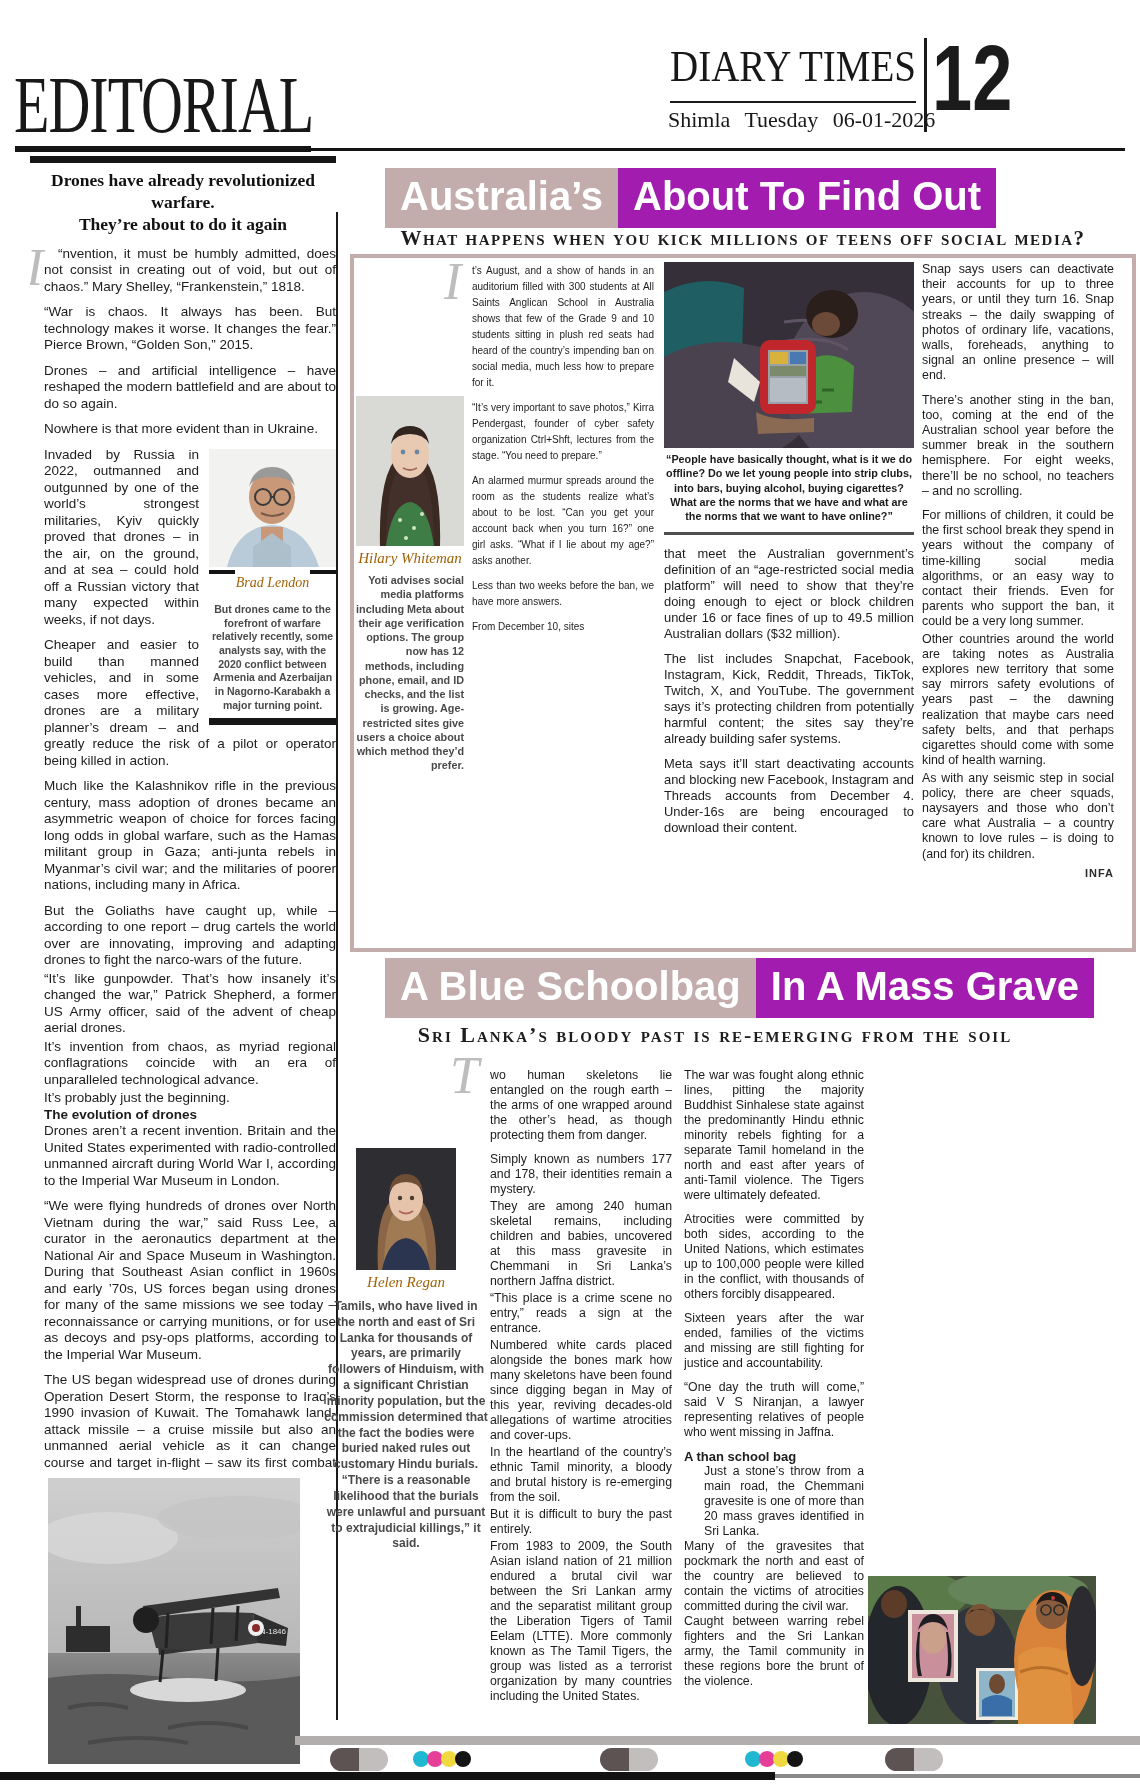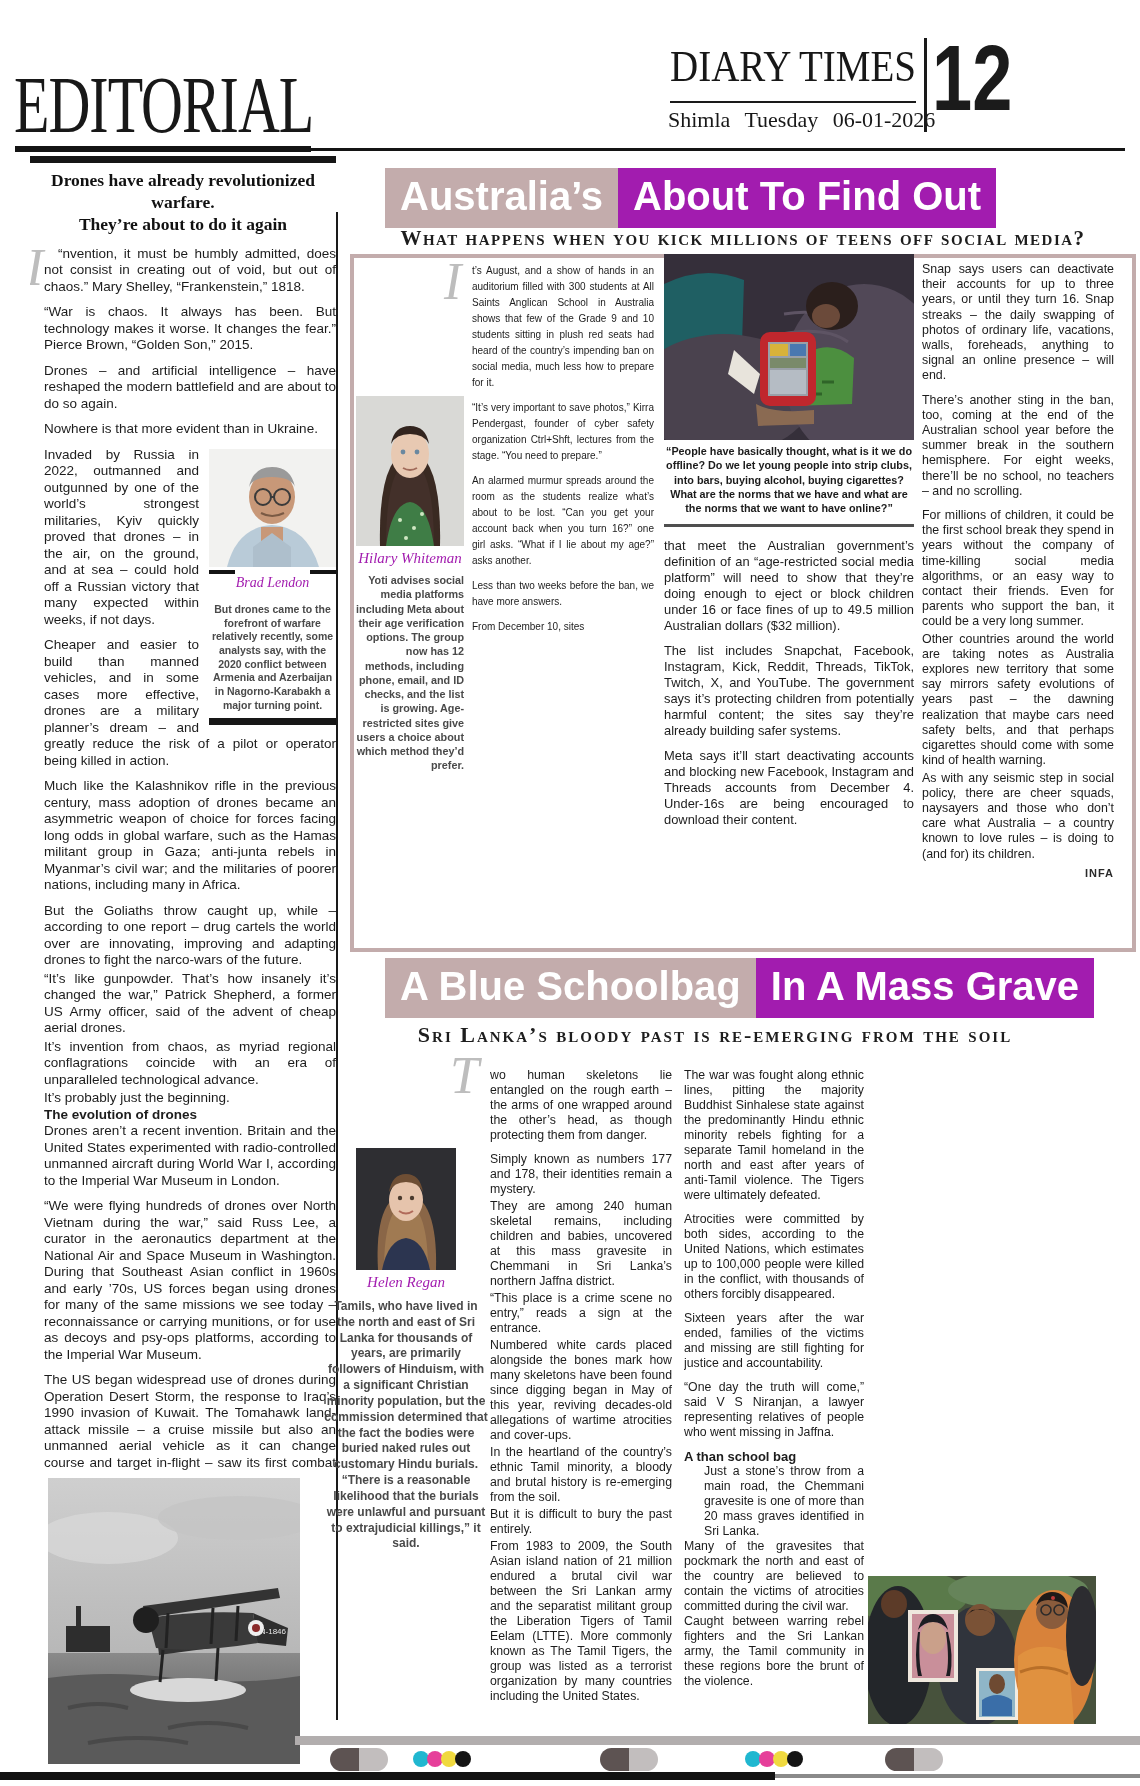--- a/index.html
+++ b/index.html
@@ -23,21 +23,21 @@
 
   
   .jp p{text-align:justify;margin:0 0 9px;}
   .ln{line-height:1.24;}
   .kicker{font-family:"Liberation Serif", serif;font-weight:bold;text-align:center;
           font-size:17.5px;line-height:1.25;color:#111;}
   .body-sub{font-weight:bold;font-size:inherit;}
   .dropcap{font-family:"Liberation Serif", serif;font-style:italic;color:#bdbdbd;font-size:52px;line-height:1;}
   .smallcaps-head{font-family:"Liberation Serif", serif;font-weight:bold;font-variant:small-caps;
                   letter-spacing:1.5px;color:#1d1d1d;text-align:center;}
-  .credit-name{font-family:"Liberation Serif", serif;font-style:italic;font-size:14px;text-align:center;color:#a21caf;}
+  .credit-name{font-family:"Liberation Serif", serif;font-style:italic;font-size:14px;text-align:center;color:#a16207;}
   .photo-cap{font-weight:bold;color:#4a4a4a;}
   .black-bar{background:#161616;}
   .v-rule{width:2px;background:#1a1a1a;}
 
   
   .hl-row{display:flex;align-items:stretch;white-space:nowrap;}
   .hl-accent,.hl-main{color:#fff;font-weight:bold;font-size:40px;line-height:1;padding:8px 15px 12px;}
   .hl-accent{background:#c3acac;}
   .hl-main{background:#a21caf;}
 
@@ -98,21 +98,21 @@
           <span style="width:26px;height:4px;background:#141414;display:inline-block;"></span>
         </div>
         <div class="credit-name">Brad Lendon</div>
         <div class="photo-cap" style="font-size:10.5px;line-height:1.3;text-align:center;margin-top:12px;">But drones came to the forefront of warfare relatively recently, some analysts say, with the 2020 conflict between Armenia and Azerbaijan in Nagorno-Karabakh a major turning point.</div>
         <div class="black-bar" style="height:7px;margin-top:6px;"></div>
       </div>
 
       <p>Invaded by Russia in 2022, outmanned and outgunned by one of the world’s strongest militaries, Kyiv quickly proved that drones – in the air, on the ground, and at sea – could hold off a Russian victory that many expected within weeks, if not days.</p>
       <p>Cheaper and easier to build than manned vehicles, and in some cases more effective, drones are a military planner’s dream – and greatly reduce the risk of a pilot or operator being killed in action.</p>
       <p>Much like the Kalashnikov rifle in the previous century, mass adoption of drones became an asymmetric weapon of choice for forces facing long odds in global warfare, such as the Hamas militant group in Gaza; anti-junta rebels in Myanmar’s civil war; and the militaries of poorer nations, including many in Africa.</p>
-      <p style="margin-bottom:2px;">But the Goliaths throw caught up, while – according to one report – drug cartels the world over are innovating, improving and adapting drones to fight the narco-wars of the future.</p>
+      <p style="margin-bottom:2px;">But the Goliaths have caught up, while – according to one report – drug cartels the world over are innovating, improving and adapting drones to fight the narco-wars of the future.</p>
       <p style="margin-bottom:2px;">“It’s like gunpowder. That’s how insanely it’s changed the war,” Patrick Shepherd, a former US Army officer, said of the advent of cheap aerial drones.</p>
       <p style="margin-bottom:2px;">It’s invention from chaos, as myriad regional conflagrations coincide with an era of unparalleled technological advance.</p>
       <p style="margin-bottom:0;">It’s probably just the beginning.</p>
       <p class="body-sub" style="margin-bottom:0;">The evolution of drones</p>
       <p>Drones aren’t a recent invention. Britain and the United States experimented with radio-controlled unmanned aircraft during World War I, according to the Imperial War Museum in London.</p>
       <p>“We were flying hundreds of drones over North Vietnam during the war,” said Russ Lee, a curator in the aeronautics department at the National Air and Space Museum in Washington. During that Southeast Asian conflict in 1960s and early ’70s, US forces began using drones for many of the same missions we see today – reconnaissance or carrying munitions, or for use as decoys and psy-ops platforms, according to the Imperial War Museum.</p>
       <p>The US began widespread use of drones during Operation Desert Storm, the response to Iraq’s 1990 invasion of Kuwait. The Tomahawk land-attack missile – a cruise missile but also an unmanned aerial vehicle as it can change course and target in-flight – saw its first combat in 1991.</p>
     </div>
   </div>
 
@@ -182,21 +182,21 @@
       <path d="M30 150 Q36 108 54 106 Q72 108 78 150 Z" fill="#3f7d46"></path>
       <circle cx="44" cy="124" r="2" fill="#cfe6c2"></circle>
         <circle cx="58" cy="132" r="2" fill="#cfe6c2"></circle>
       <circle cx="66" cy="118" r="2" fill="#cfe6c2"></circle>
         <circle cx="50" cy="142" r="2" fill="#cfe6c2"></circle>
     </svg>
     <div class="credit-name" style="font-size:15px;margin-top:4px;">Hilary Whiteman</div>
     <div class="photo-cap" style="font-size:10.8px;line-height:1.32;text-align:right;margin-top:6px;">Yoti advises social media platforms including Meta about their age verification options. The group now has 12 methods, including phone, email, and ID checks, and the list is growing. Age-restricted sites give users a choice about which method they’d prefer.</div>
   </div>
 
-  <div class="abs" style="left:664px;top:254px;width:250px;">
+  <div class="abs" style="left:664px;top:262px;width:250px;">
     <svg class="flow-img" width="250" height="186" viewBox="0 0 250 186">
       <rect width="250" height="186" fill="#352f3a"></rect>
       <path d="M0 30 Q40 10 80 26 L78 90 L0 96 Z" fill="#1f5f63"></path>
       <ellipse cx="60" cy="140" rx="90" ry="60" fill="#4a424e"></ellipse>
       <ellipse cx="200" cy="120" rx="80" ry="90" fill="#514857"></ellipse>
       <path d="M120 60 q40 -6 60 10 M118 80 q44 -8 66 8 M116 100 q46 -8 70 6" stroke="#5e5464" stroke-width="3" fill="none"></path>
       <ellipse cx="168" cy="52" rx="26" ry="24" fill="#2b1f1c"></ellipse>
       <ellipse cx="162" cy="62" rx="14" ry="12" fill="#6b4a3a"></ellipse>
       <path d="M130 110 Q160 80 190 104 L188 150 L128 152 Z" fill="#4c8f3f"></path>
       <path d="M140 120 h12 M158 128 h12 M148 140 h10" stroke="#2f6428" stroke-width="3"></path>

